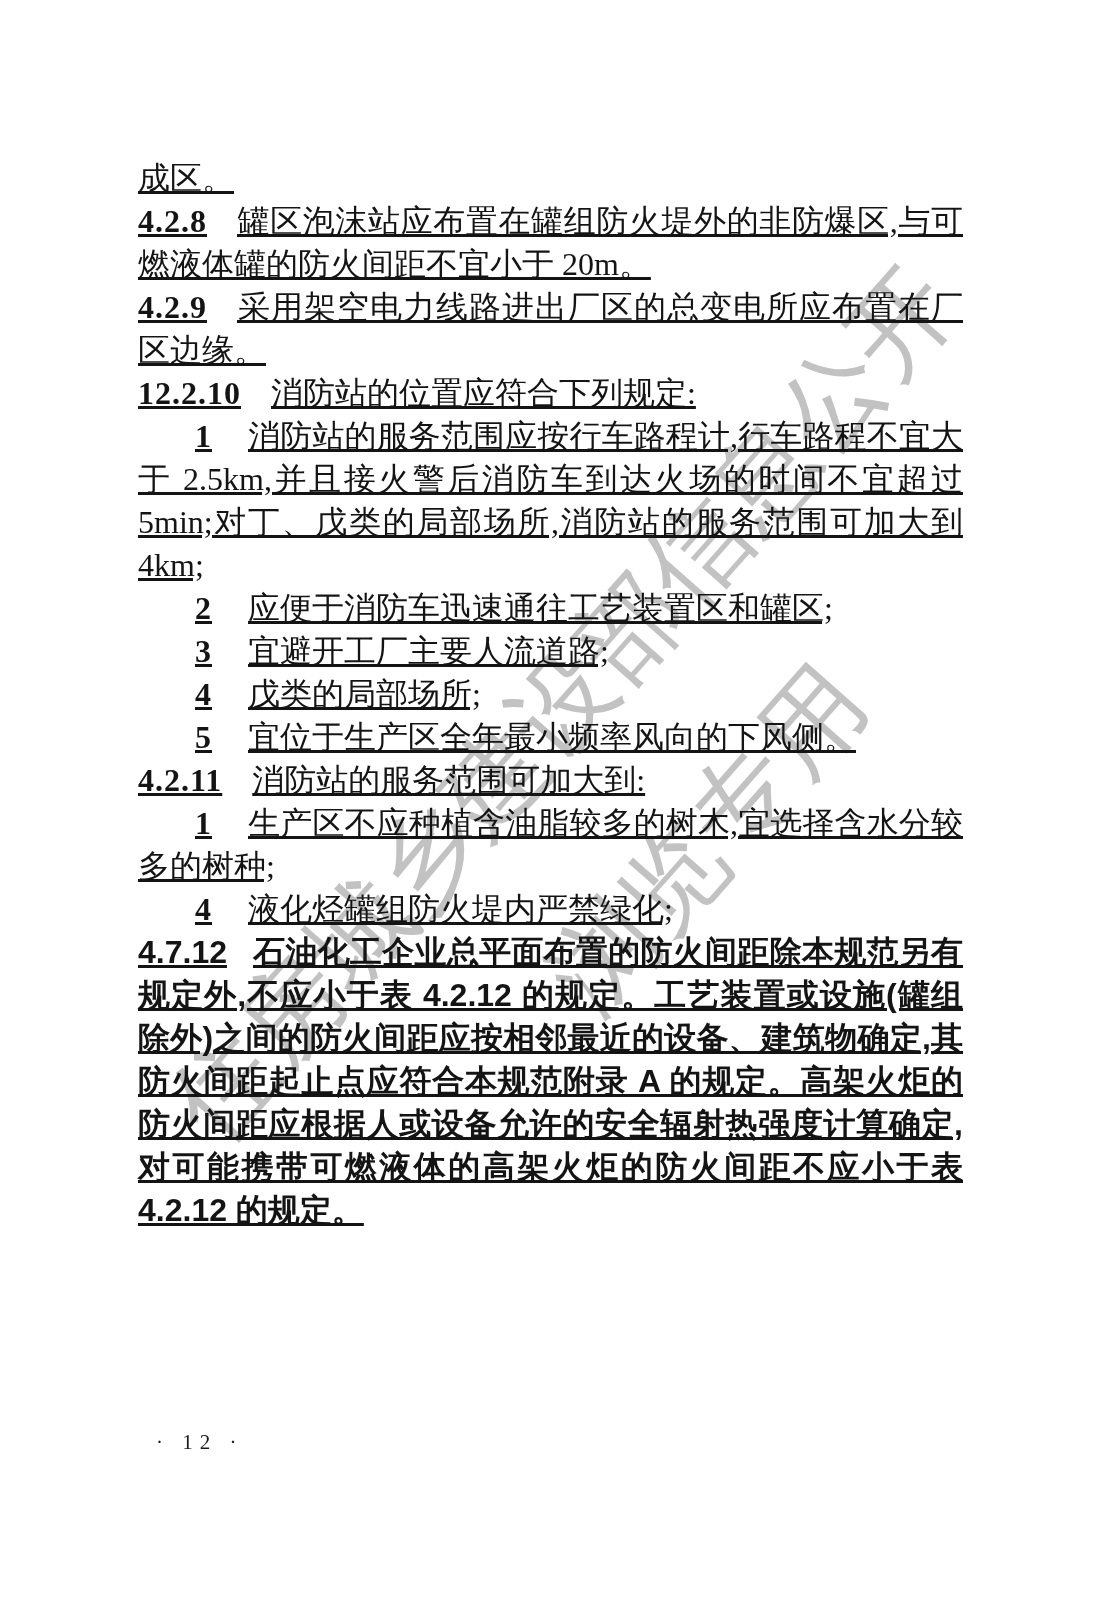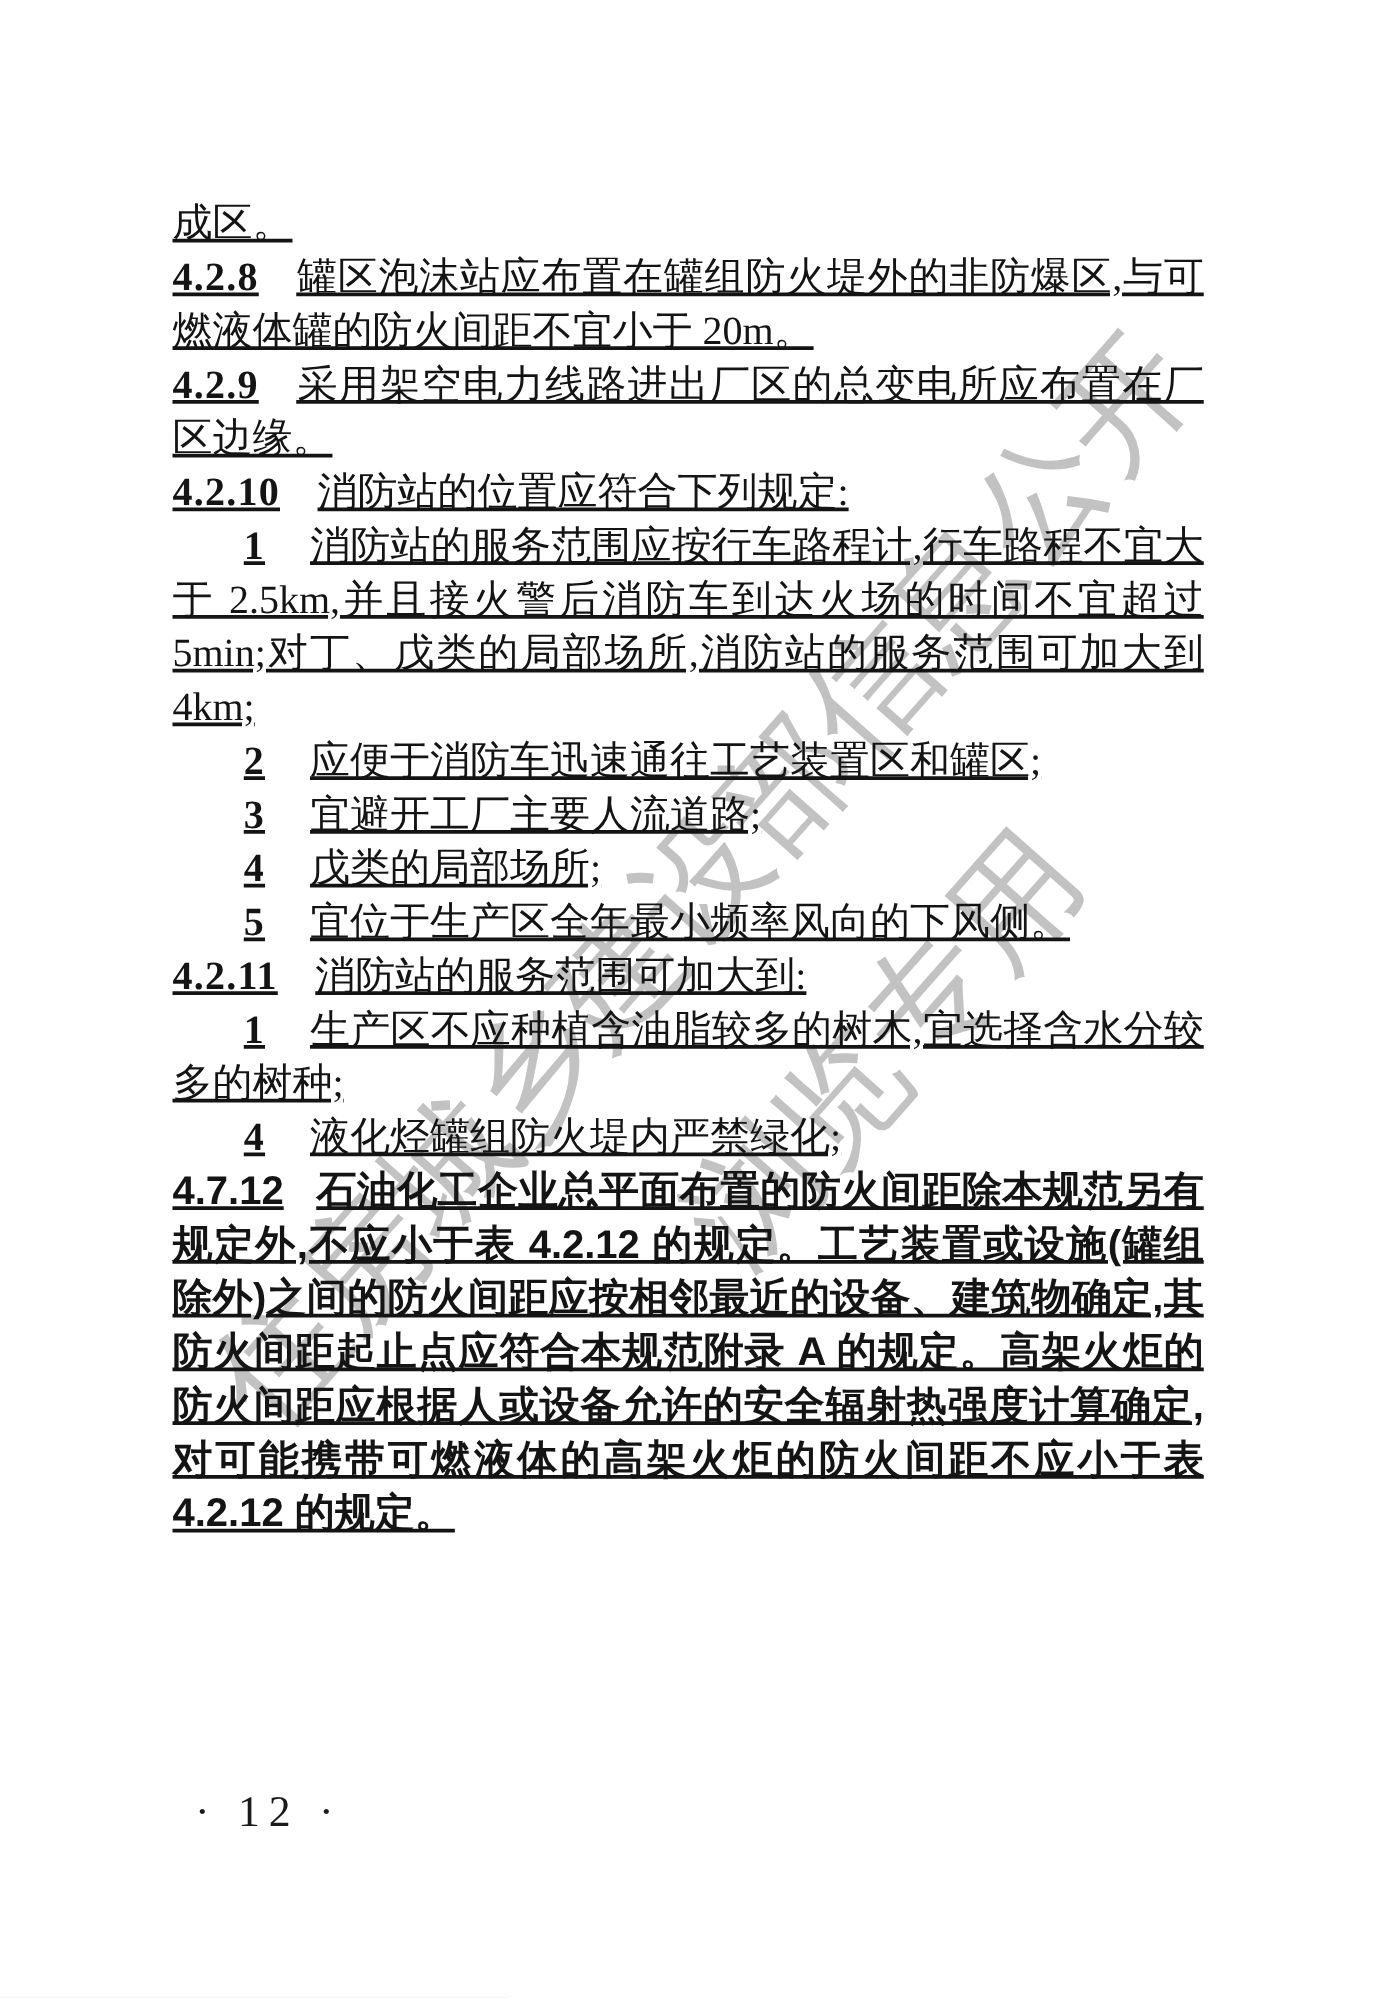--- a/index.html
+++ b/index.html
@@ -56,42 +56,42 @@
     font-weight: bold;
     font-family: "Liberation Sans", "DejaVu Sans", sans-serif;
   }
   .mandatory .pnum { margin-right: 26px; letter-spacing: 0; }
   
   .pageno {
     position: absolute;
     z-index: 2;
     left: 156px;
     top: 1430px;
-    font-size: 35px;
+    font-size: 21px;
     letter-spacing: 7px;
     color: #1a1a1a;
   }
 </style>
 </head>
 <body>
 
 <div class="page">
 
   <div class="wm" id="wm1">住房城乡建设部信息公开</div>
   <div class="wm" id="wm2">浏览专用</div>
 
   <div class="textblock">
 
     <p class="para"><span>成区。</span></p>
 
     <p class="para"><span class="pnum">4.2.8</span><span>罐区泡沫站应布置在罐组防火堤外的非防爆区,与可燃液体罐的防火间距不宜小于 20m。</span></p>
 
     <p class="para"><span class="pnum">4.2.9</span><span>采用架空电力线路进出厂区的总变电所应布置在厂区边缘。</span></p>
 
-    <p class="para"><span class="pnum">4.2.10</span><span>消防站的位置应符合下列规定:</span></p>
+    <p class="para"><span class="pnum">12.2.10</span><span>消防站的位置应符合下列规定:</span></p>
 
     <p class="para subitem"><span class="pnum">1</span><span>消防站的服务范围应按行车路程计,行车路程不宜大于 2.5km,并且接火警后消防车到达火场的时间不宜超过 5min;对丁、戊类的局部场所,消防站的服务范围可加大到 4km;</span></p>
 
     <p class="para subitem"><span class="pnum">2</span><span>应便于消防车迅速通往工艺装置区和罐区;</span></p>
 
     <p class="para subitem"><span class="pnum">3</span><span>宜避开工厂主要人流道路;</span></p>
 
     <p class="para subitem"><span class="pnum">4</span><span>戊类的局部场所;</span></p>
 
     <p class="para subitem"><span class="pnum">5</span><span>宜位于生产区全年最小频率风向的下风侧。</span></p>

